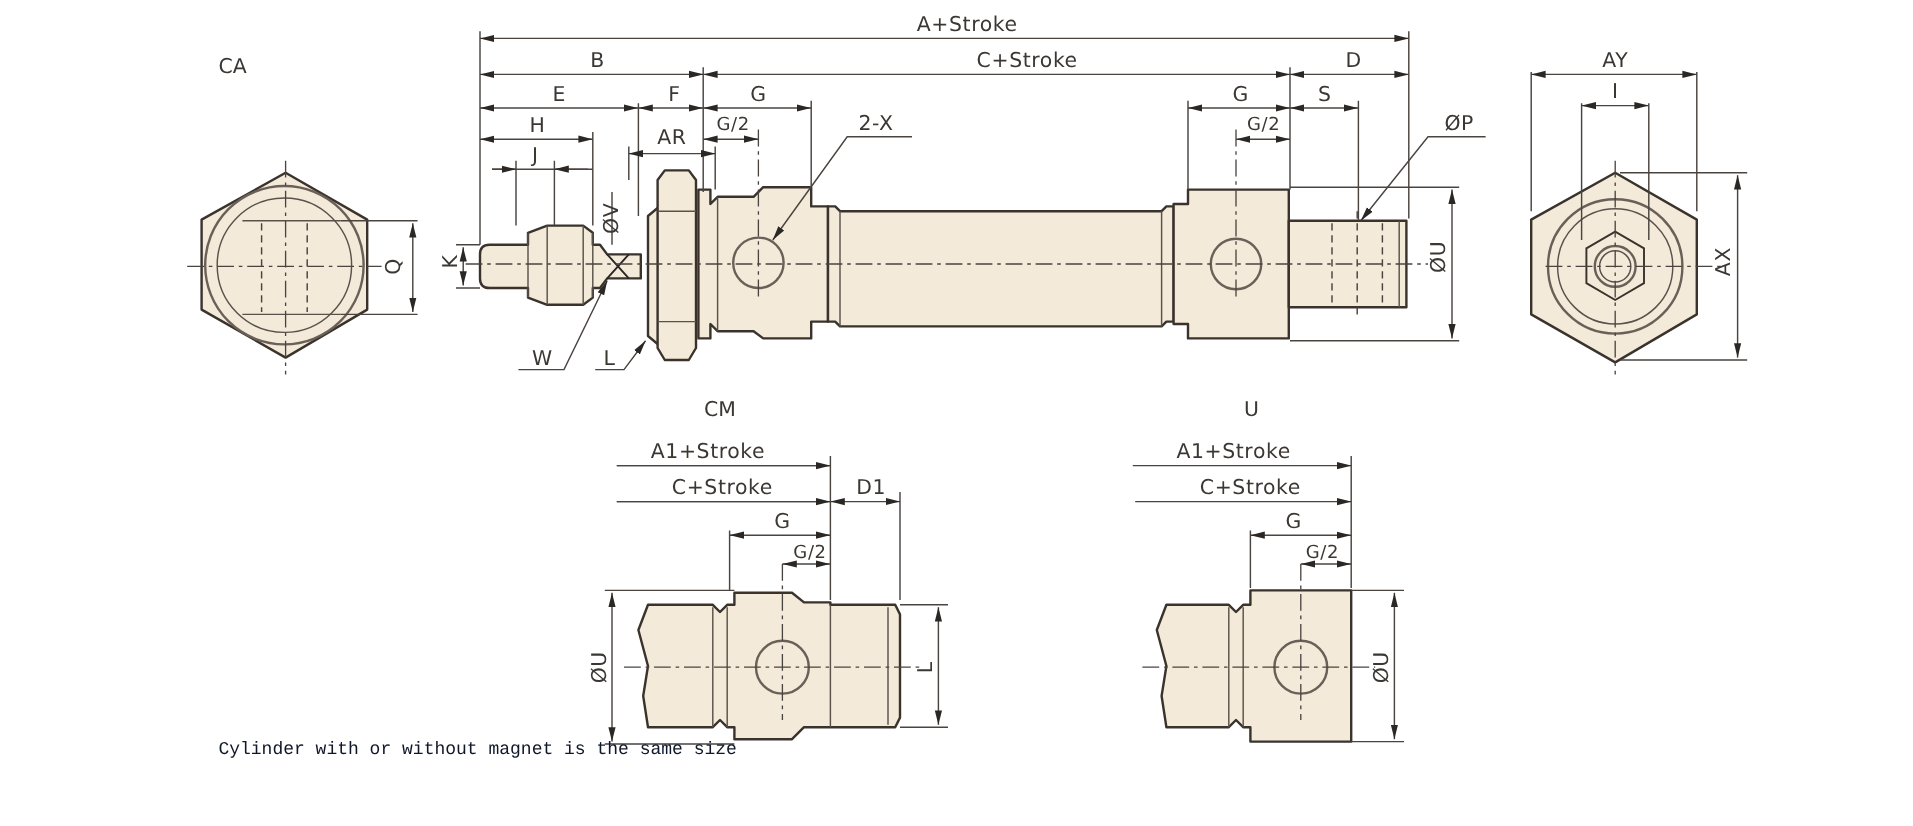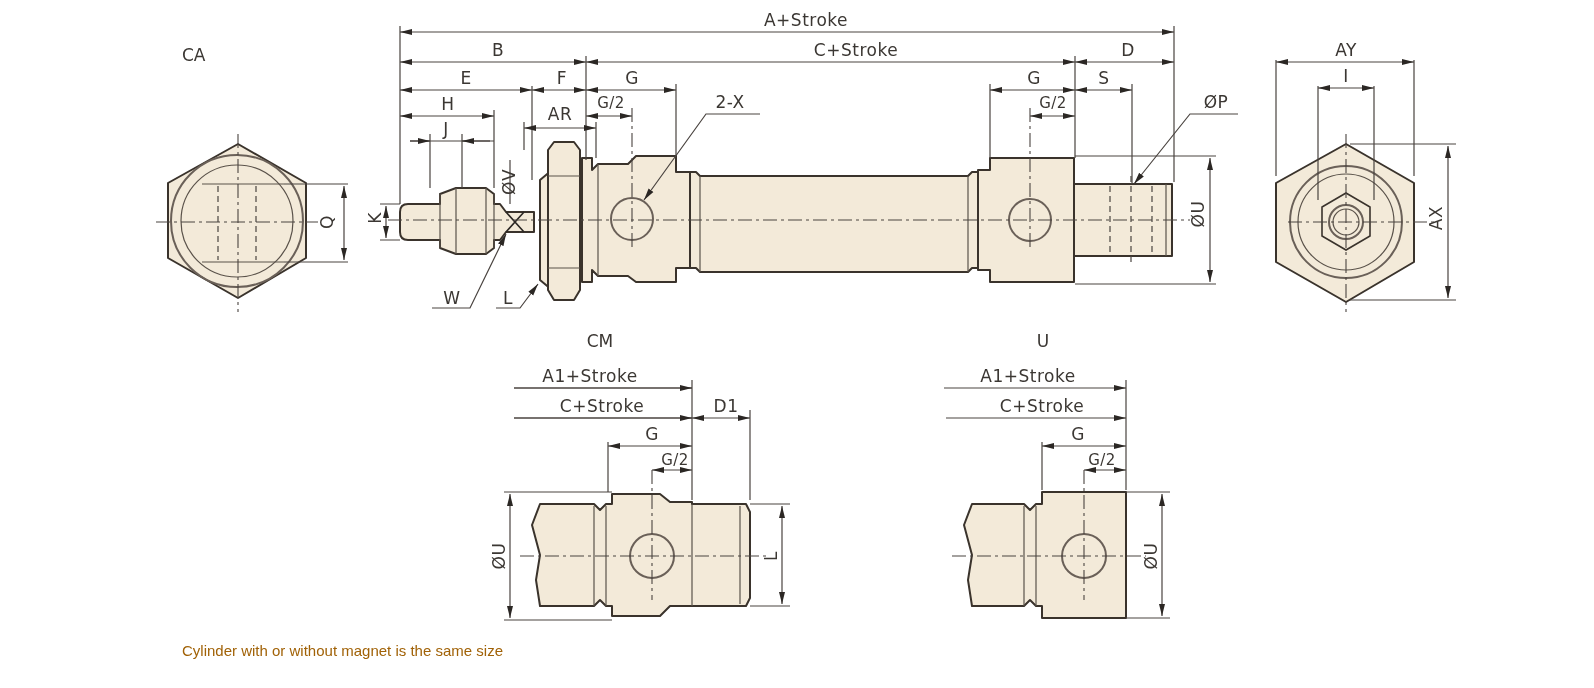--- a/index.html
+++ b/index.html
@@ -6,21 +6,21 @@
   body { width: 1594px; height: 688px; overflow: hidden; position: relative; font-family: "DejaVu Sans", sans-serif; }
   svg { position: absolute; left: 0; top: 0; }
   .part { fill: #f3ead9; stroke: #3a332c; stroke-width: 2; stroke-linejoin: round; }
   .thin { fill: none; stroke: #5a524a; stroke-width: 1.2; }
   .dim { fill: none; stroke: #4a4440; stroke-width: 1.2; }
   .center { fill: none; stroke: #4a4440; stroke-width: 1.1; stroke-dasharray: 14 4 3 4; }
   .hidden { fill: none; stroke: #4a4440; stroke-width: 1.2; stroke-dasharray: 6 4; }
   .arrow { fill: #2b2724; }
   .lbl { font-family: "DejaVu Sans", sans-serif; font-size: 17px; fill: #3b3733; letter-spacing: 0.5px; }
   .title { font-family: "DejaVu Sans", sans-serif; font-size: 17px; fill: #3b3733; }
-  .note { position: absolute; left: 182px; top: 642px; font-size: 15px; color: #a16207; font-family: Liberation Sans, sans-serif; }
+  .note { position: absolute; left: 182px; top: 616px; font-size: 15px; color: #0f172a; font-family: Liberation Mono, monospace; }
 </style>
 </head>
 <body>
 
 <svg width="1594" height="688" viewBox="0 0 1594 688">
   <defs>
     <marker id="ar" viewBox="0 0 12 8" refX="12" refY="4" markerWidth="12" markerHeight="8" orient="auto-start-reverse" markerUnits="userSpaceOnUse">
       <path d="M0,1 L12,4 L0,7 z" class="arrow"></path>
     </marker>
   </defs>

